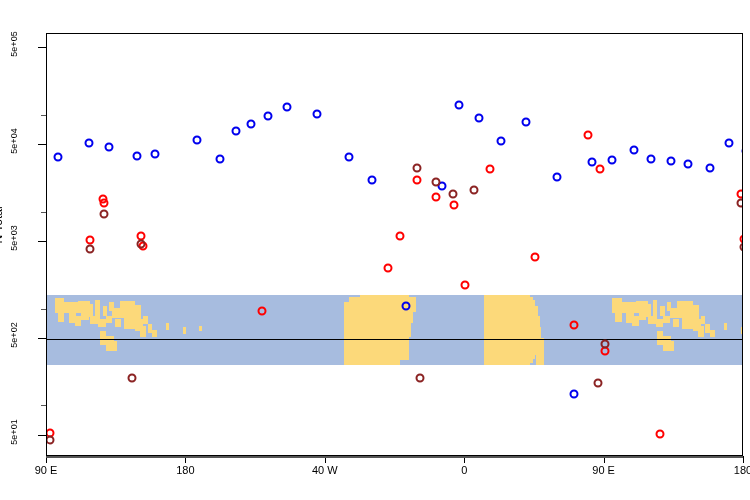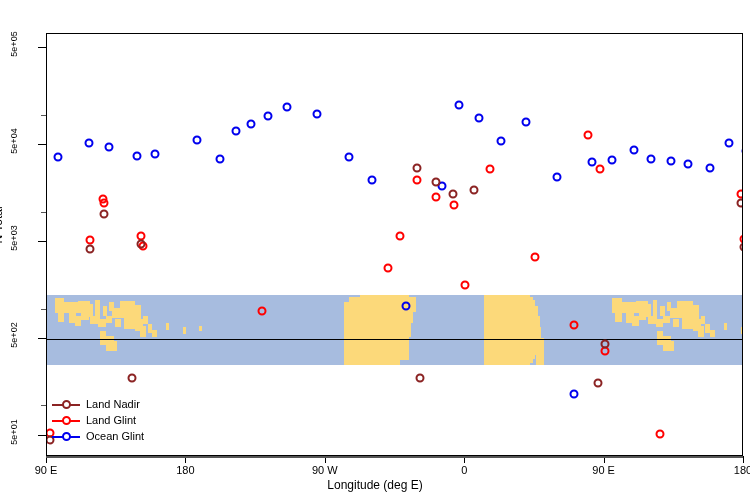--- a/index.html
+++ b/index.html
@@ -181,21 +181,20 @@
     background: #555555;
   }
 </style>
 </head>
 <body>
 
 <div id="figure">
 
 
   <div id="y-axis-title">N Total</div>
-  <div id="x-axis-title">Longitude (deg E)</div>
 
   <div id="ytick-labels">
       <div class="ytick-text" style="left: -9px; top: 426.516px;"><span>5e+01</span></div>
       <div class="ytick-text" style="left: -9px; top: 329.675px;"><span>5e+02</span></div>
       <div class="ytick-text" style="left: -9px; top: 232.834px;"><span>5e+03</span></div>
       <div class="ytick-text" style="left: -9px; top: 135.992px;"><span>5e+04</span></div>
       <div class="ytick-text" style="left: -9px; top: 39.1512px;"><span>5e+05</span></div>
     </div>
   <div id="ytick-marks">
       <div class="tick-y major" style="top: 434.516px;"></div>
@@ -204,21 +203,21 @@
       <div class="tick-y major" style="top: 143.992px;"></div>
       <div class="tick-y major" style="top: 47.1512px;"></div>
       <div class="tick-y minor" style="top: 405.364px;"></div>
       <div class="tick-y minor" style="top: 308.523px;"></div>
       <div class="tick-y minor" style="top: 211.681px;"></div>
       <div class="tick-y minor" style="top: 114.84px;"></div>
     </div>
   <div id="xtick-labels">
       <div class="xtick-text" style="left: 46px;">90 E</div>
       <div class="xtick-text" style="left: 185.4px;">180</div>
-      <div class="xtick-text" style="left: 324.8px;">90 W</div>
+      <div class="xtick-text" style="left: 324.8px;">40 W</div>
       <div class="xtick-text" style="left: 464.2px;">0</div>
       <div class="xtick-text" style="left: 603.6px;">90 E</div>
       <div class="xtick-text" style="left: 743px;">180</div>
     </div>
   <div id="xtick-marks">
       <div class="tick-x major" style="left: 46px;"></div>
       <div class="tick-x major" style="left: 185.4px;"></div>
       <div class="tick-x major" style="left: 324.8px;"></div>
       <div class="tick-x major" style="left: 464.2px;"></div>
       <div class="tick-x major" style="left: 603.6px;"></div>
@@ -371,37 +370,14 @@
         <div class="marker m-land-nadir" style="left: 388.771px; top: 148.491px;"></div>
         <div class="marker m-land-nadir" style="left: 405.809px; top: 160.25px;"></div>
         <div class="marker m-land-nadir" style="left: 427.493px; top: 156.365px;"></div>
         <div class="marker m-land-nadir" style="left: 551.404px; top: 348.828px;"></div>
         <div class="marker m-land-nadir" style="left: 557.6px; top: 310.051px;"></div>
         <div class="marker m-land-nadir" style="left: 693.902px; top: 169.297px;"></div>
         <div class="marker m-land-nadir" style="left: 697px; top: 213.21px;"></div>
       </div>
   </div>
 
-  <div id="legend">
-      <div class="legend-row">
-        <div class="legend-swatch">
-          <div class="legend-line" style="background: rgb(139, 35, 35);"></div>
-          <div class="legend-dot" style="border-color: rgb(139, 35, 35);"></div>
-        </div>
-        <div class="legend-label">Land Nadir</div>
-      </div>
-      <div class="legend-row">
-        <div class="legend-swatch">
-          <div class="legend-line" style="background: rgb(255, 0, 0);"></div>
-          <div class="legend-dot" style="border-color: rgb(255, 0, 0);"></div>
-        </div>
-        <div class="legend-label">Land Glint</div>
-      </div>
-      <div class="legend-row">
-        <div class="legend-swatch">
-          <div class="legend-line" style="background: rgb(0, 0, 238);"></div>
-          <div class="legend-dot" style="border-color: rgb(0, 0, 238);"></div>
-        </div>
-        <div class="legend-label">Ocean Glint</div>
-      </div>
-    </div>
 
 </div>
 
 </body></html>

